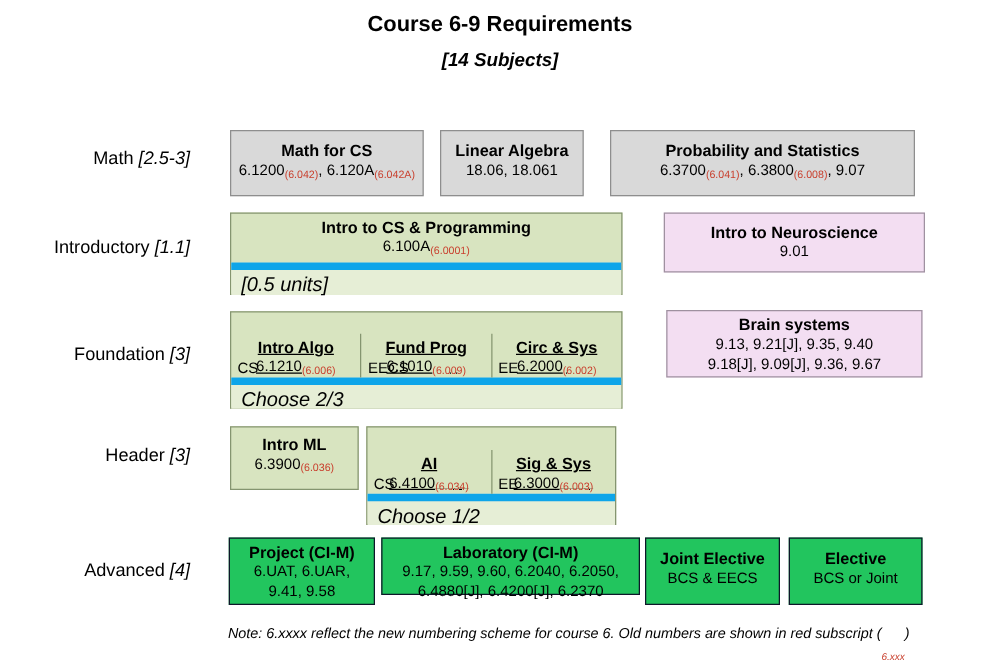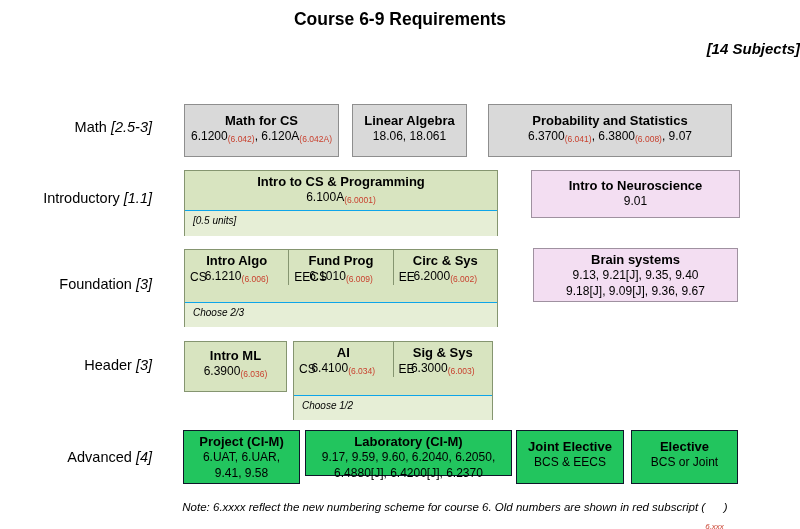--- a/index.html
+++ b/index.html
@@ -2,39 +2,39 @@
 <html><head>
 <meta charset="utf-8">
 <style>
   html,body { margin:0; padding:0; background:#ffffff; }
   .page {
     position:relative; width:800px; height:529px; background:#ffffff;
     font-family:"Liberation Sans", sans-serif; color:#000; overflow:hidden;
   }
   .title { position:absolute; top:9px; left:0; width:100%; text-align:center;
            font-size:17.5px; font-weight:bold; }
-  .subtitle { position:absolute; top:40px; left:0; width:100%; text-align:right;
+  .subtitle { position:absolute; top:40px; left:0; width:100%; text-align:center;
               font-size:15px; font-style:italic; font-weight:bold; }
   .row-label { position:absolute; left:0; width:152px; text-align:right;
                font-size:14.5px; white-space:nowrap; }
   .row-label .bracket { font-style:italic; }
   .box { position:absolute; box-sizing:border-box; text-align:center; }
   .gray  { background:#d9d9d9; border:1px solid #8e8e8e; }
   .green { background:#d8e4c0; border:1px solid #859570; }
   .lav   { background:#f3def2; border:1px solid #9f91a0; }
   .rose  { background:#22c55e; border:1px solid #0f172a; }
   .box-title { font-size:13px; font-weight:bold; line-height:1.25; }
   .line { font-size:12px; line-height:1.3; }
   .old-num { font-size:8.5px; color:#c9402e; position:relative; top:2px; }
-  .cells { display:flex; align-items:flex-start; }
+  .cells { display:flex; align-items:flex-end;text-decoration:underline; }
   .cell { flex:1; position:relative; padding-top:3px; box-sizing:border-box; }
   .cell + .cell { border-left:1px solid #859570; }
   .tag { position:absolute; left:5px; bottom:1px; font-size:12px; text-align:left; }
-  .strip { border-top:1px solid #0ea5e9; background:#e6eed6; font-style:italic;
-           font-size:10px; text-align:left; padding:4px 0 0 8px; box-sizing:border-box; }
+  .strip { border-top:6px solid #0ea5e9; background:#e6eed6; font-style:italic;
+           font-size:16px; text-align:left; padding:4px 0 0 8px; box-sizing:border-box; }
   .note { position:absolute; top:501px; left:110px; width:690px; text-align:center;
           font-size:11.5px; font-style:italic; }
   .note .old-num { font-size:8px; top:18px; }
 </style>
 </head>
 <body>
 
 <div class="page">
 
   <div class="title">Course 6-9 Requirements</div>

